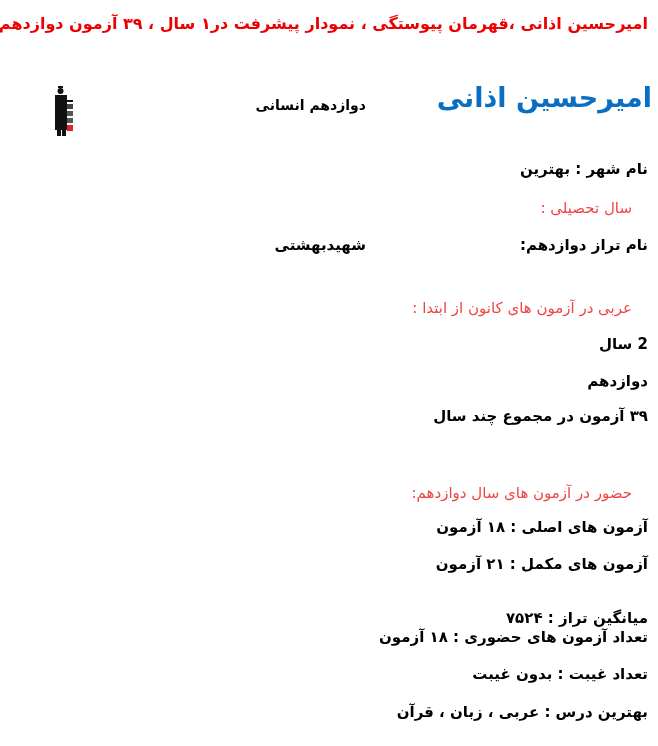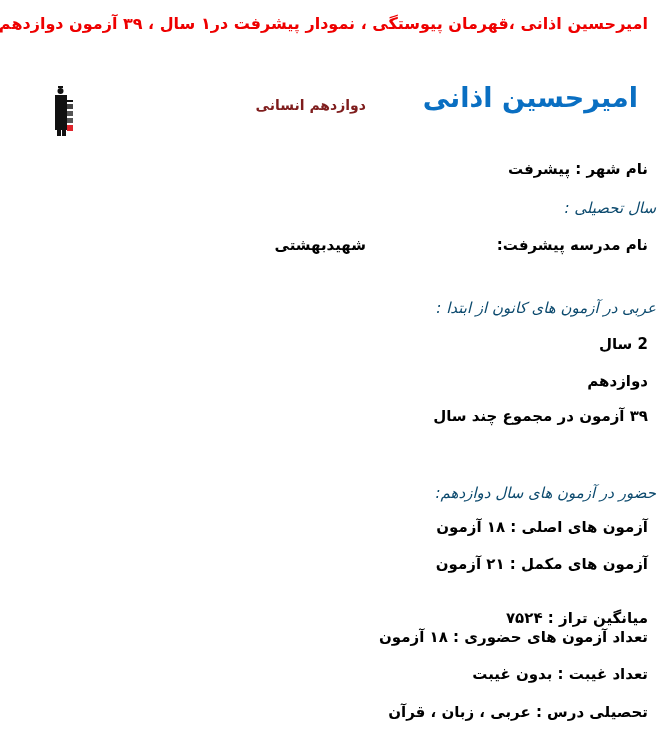--- a/index.html
+++ b/index.html
@@ -19,51 +19,50 @@
     .headline {
       top: 14px;
       right: 10px;
       font-size: 16px;
       font-weight: bold;
       color: #ee0000;
       letter-spacing: -0.3px;
     }
     .name-title {
       top: 82px;
-      right: 20px;
+      right: 6px;
       font-size: 27px;
       font-weight: bold;
       color: #0a6fc2;
       letter-spacing: -0.5px;
     }
     .grade-title {
       top: 97px;
       right: 292px;
       font-size: 14px;
       font-weight: bold;
-      color: #7f1d1d;
+      color: #000000;
     }
     .logo {
       top: 84px;
       left: 53px;
       width: 20px;
       height: 54px;
     }
     .line {
       right: 10px;
       font-size: 15px;
       font-weight: bold;
       color: #000000;
     }
     .label-red {
-      right: 2px;
+      right: 26px;
       font-size: 15px;
       font-weight: normal;
-      color: #0c4a6e;
-      font-style: italic;
+      color: #ef4444;
     }
     .school-value {
       top: 236px;
       right: 292px;
       font-size: 15px;
       font-weight: bold;
       color: #000;
       text-align: center;
     }
   </style>
@@ -83,29 +82,29 @@
     <path d="M2 11 L14 11 L14 16 L20 16 L20 18 L14 18 L14 46 L2 46 Z" fill="#111"></path>
     <rect x="14" y="20" width="6" height="5" fill="#444"></rect>
     <rect x="14" y="27" width="6" height="5" fill="#555"></rect>
     <rect x="14" y="34" width="6" height="5" fill="#555"></rect>
     <rect x="14" y="41" width="6" height="6" fill="#e0242b"></rect>
     <rect x="4" y="46" width="4" height="6" fill="#111"></rect>
     <rect x="9" y="46" width="4" height="6" fill="#111"></rect>
   </svg>
 </div>
 
-<div class="abs line" style="top:160px;">نام شهر : پیشرفت</div>
+<div class="abs line" style="top:160px;">نام شهر : بهترین</div>
 <div class="abs label-red" style="top:199px;">سال تحصیلی :</div>
-<div class="abs line" style="top:236px;">نام مدرسه پیشرفت:</div>
+<div class="abs line" style="top:236px;">نام تراز دوازدهم:</div>
 <div class="abs school-value">شهیدبهشتی</div>
 
 <div class="abs label-red" style="top:299px;">عربی در آزمون های کانون از ابتدا :</div>
 <div class="abs line" style="top:335px;">2 سال</div>
 <div class="abs line" style="top:372px;">دوازدهم</div>
 <div class="abs line" style="top:407px;">۳۹ آزمون در مجموع چند سال</div>
 
 <div class="abs label-red" style="top:484px;">حضور در آزمون های سال دوازدهم:</div>
 <div class="abs line" style="top:518px;margin-left:20px;">آزمون های اصلی : ۱۸ آزمون</div>
 <div class="abs line" style="top:555px;">آزمون های مکمل : ۲۱ آزمون</div>
 <div class="abs line" style="top:592px;margin-top:17px;">میانگین تراز : ۷۵۲۴</div>
 <div class="abs line" style="top:628px;">تعداد آزمون های حضوری : ۱۸ آزمون</div>
 <div class="abs line" style="top:665px;">تعداد غیبت :  بدون غیبت</div>
-<div class="abs line" style="top:703px;">تحصیلی درس : عربی ، زبان ، قرآن</div>
+<div class="abs line" style="top:703px;">بهترین درس : عربی ، زبان ، قرآن</div>
 
 </body></html>

